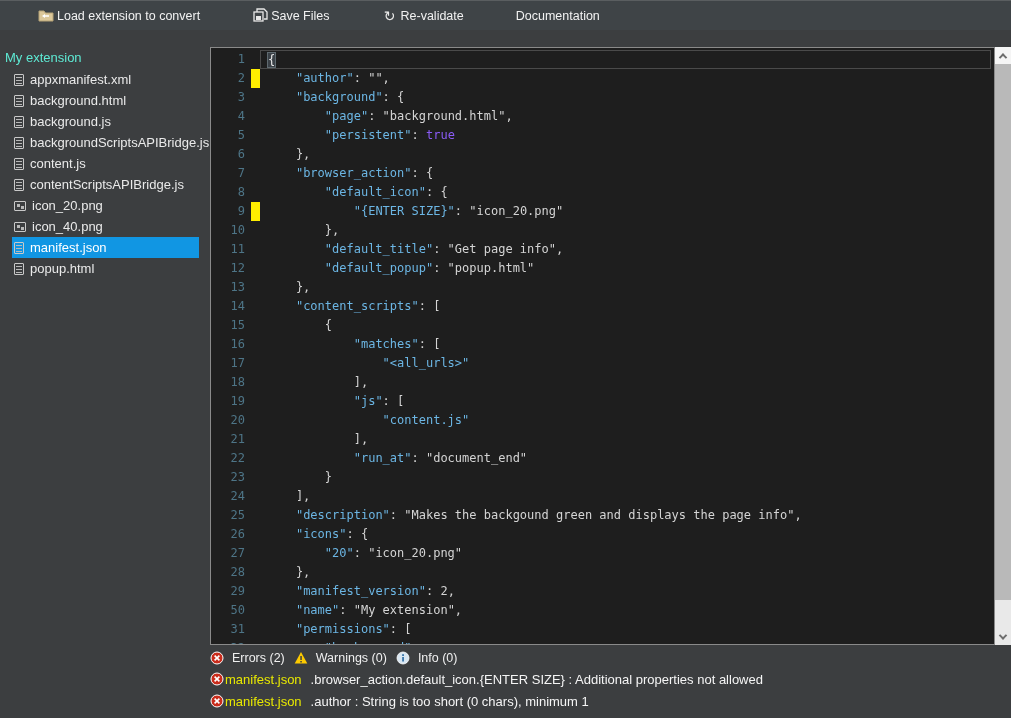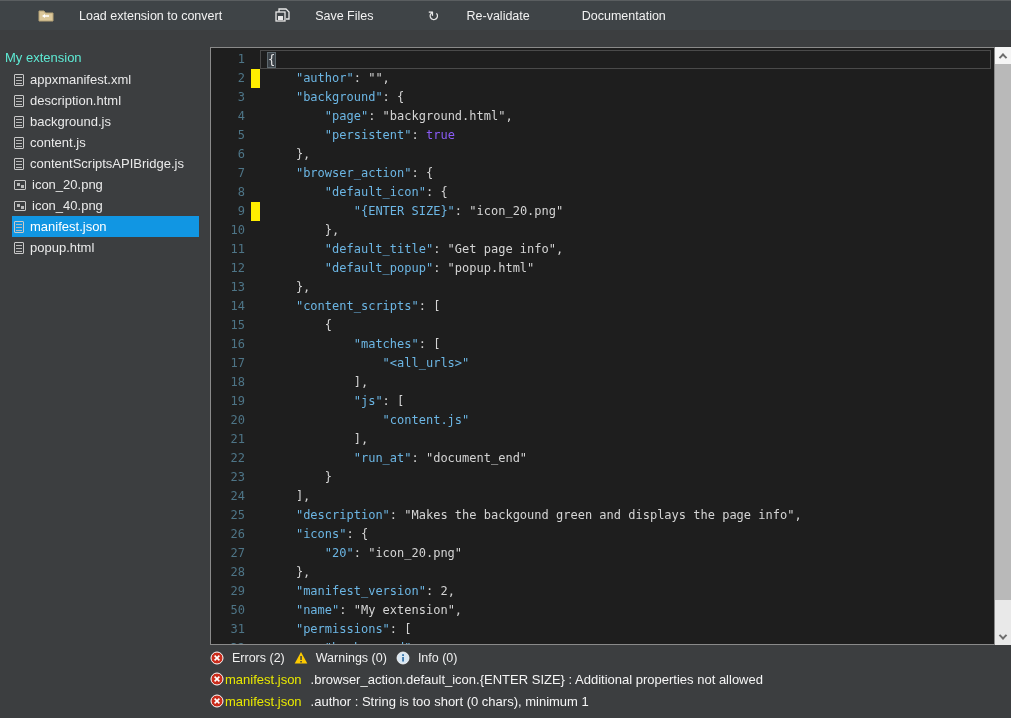--- a/index.html
+++ b/index.html
@@ -3,21 +3,21 @@
 <meta charset="utf-8">
 <style>
   * { margin:0; padding:0; box-sizing:border-box; }
   html,body { width:1011px; height:718px; overflow:hidden; }
   body { font-family:"Liberation Sans", sans-serif; background:#3c3e40; position:relative; }
 
   
   .toolbar { position:absolute; left:0; top:0; width:1011px; height:30px;
              background:#3f4447; border-top:1px solid #5a5e60;
              display:flex; align-items:center; padding-left:12px; gap:26px; }
-  .tb-item { display:flex; align-items:center; gap:25px; color:#f2f2f2; font-size:12.5px; cursor:default;padding-left:26px; }
+  .tb-item { display:flex; align-items:center; gap:3px; color:#f2f2f2; font-size:12.5px; cursor:default;padding-left:26px; }
   .tb-icon { display:inline-flex; width:16px; height:16px; align-items:center; justify-content:center; }
   .revalidate-glyph { color:#e8e8e8; font-size:14px; line-height:14px; }
 
   
   .sidebar { position:absolute; left:0; top:31px; width:210px; height:687px; }
   .side-title { position:absolute; left:5px; top:19px; color:#5eead4; font-size:13px; }
   .file-tree { position:absolute; left:0; top:38px; width:226px; }
   .file { height:21px; display:flex; align-items:center; gap:6px; margin-left:12px; width:187px;
           color:#eaeaea; font-size:13px; white-space:nowrap; cursor:default; }
   .file.sel { background:#1196e3; color:#ffffff; }
@@ -99,25 +99,29 @@
 
 <div class="sidebar">
   <div class="side-title">My extension</div>
   <div class="file-tree">
       <div class="file">
         <span class="ficon doc"></span>
         <span class="flabel">appxmanifest.xml</span>
       </div>
       <div class="file">
         <span class="ficon doc"></span>
-        <span class="flabel">description.html</span>
+        <span class="flabel">background.html</span>
       </div>
       <div class="file">
         <span class="ficon doc"></span>
         <span class="flabel">background.js</span>
+      </div>
+      <div class="file">
+        <span class="ficon doc"></span>
+        <span class="flabel">backgroundScriptsAPIBridge.js</span>
       </div>
       <div class="file">
         <span class="ficon doc"></span>
         <span class="flabel">content.js</span>
       </div>
       <div class="file">
         <span class="ficon doc"></span>
         <span class="flabel">contentScriptsAPIBridge.js</span>
       </div>
       <div class="file">

